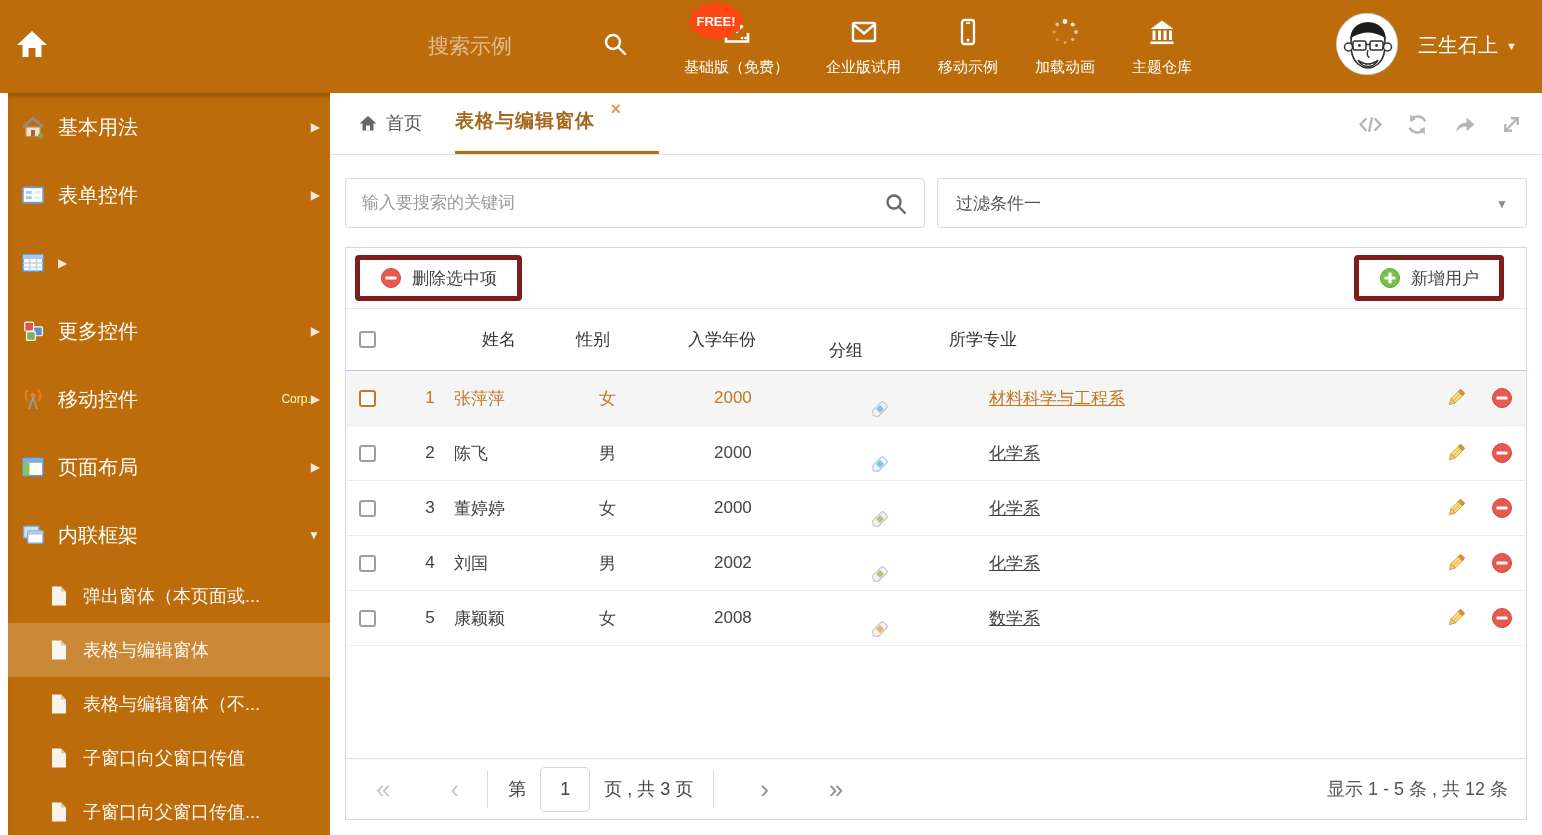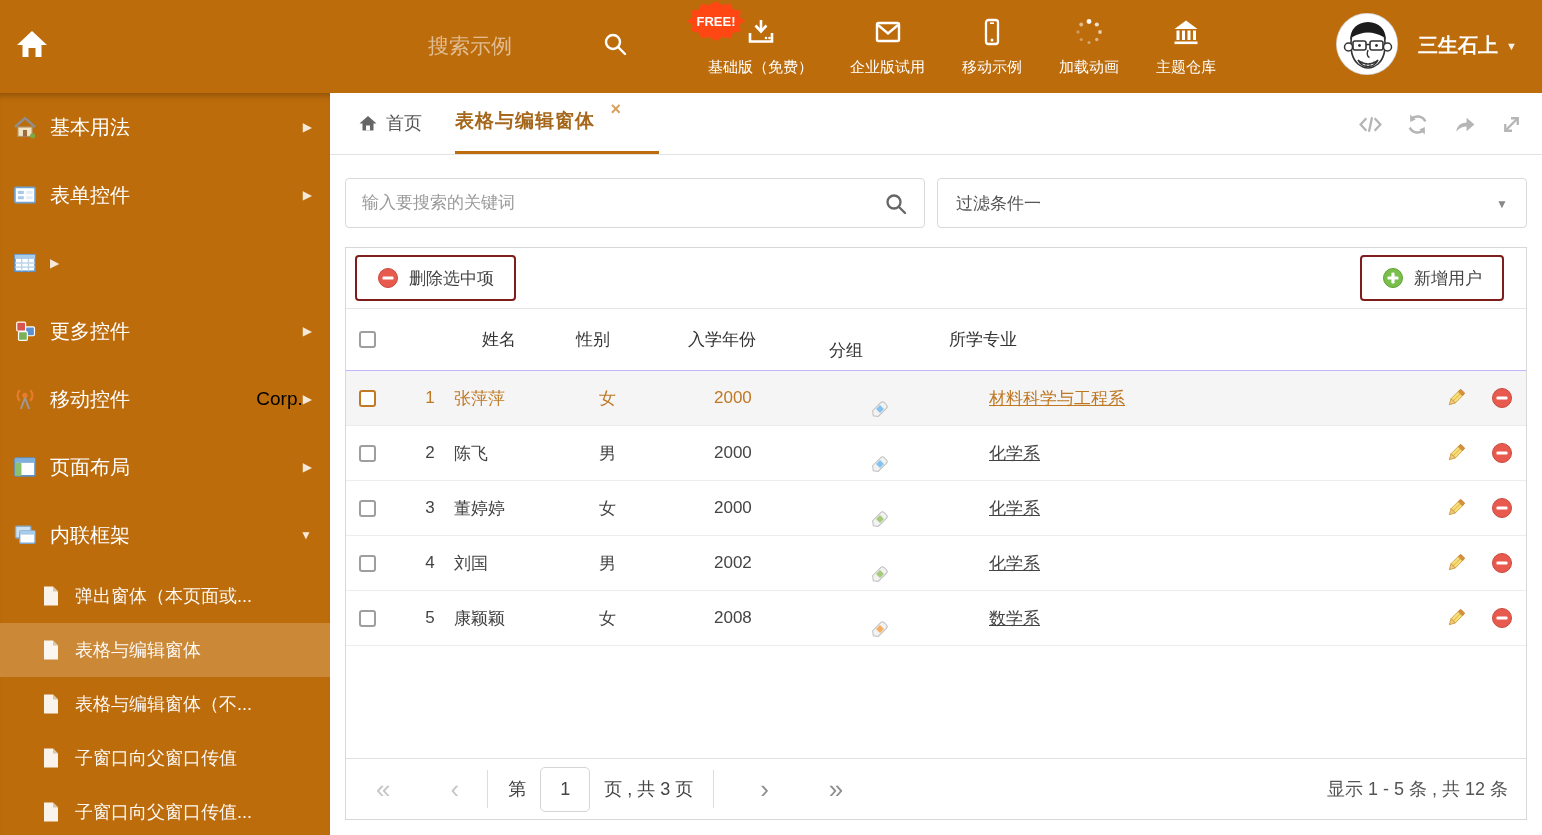--- a/index.html
+++ b/index.html
@@ -7,35 +7,35 @@
   body { font-family:"Liberation Sans","DejaVu Sans",sans-serif; background:#fff; position:relative; }
   .screen { position:absolute; inset:0; width:1542px; height:835px; }
 
   
   .header { position:absolute; left:0; top:0; width:1542px; height:93px; background:var(--accent,#BD6C0C); }
   .logo-home { position:absolute; left:14px; top:27px; }
   .app-title { position:absolute; left:64px; top:27px; color:#fff; font-size:28px; font-weight:bold; letter-spacing:.5px; }
   .hdr-search-input { position:absolute; left:428px; top:30px; width:155px; height:32px; background:transparent; border:none; outline:none; color:rgba(255,255,255,.85); font-size:21px; }
   .hdr-search-input::placeholder { color:rgba(255,255,255,.55); }
   .hdr-search-icon { position:absolute; left:602px; top:31px; cursor:pointer; }
-  .hdr-nav { position:absolute; left:708px; top:0; height:93px; display:flex; align-items:center; gap:37px; }
+  .hdr-nav { position:absolute; left:684px; top:0; height:93px; display:flex; align-items:center; gap:37px; }
   .hdr-nav-item { display:flex; flex-direction:column; align-items:center; gap:7px; cursor:pointer; }
   .hdr-nav-item .lbl { color:#fff; font-size:15px; white-space:nowrap; }
   .free-badge { position:absolute; left:686px; top:0; width:60px; height:42px; pointer-events:none; }
   .free-badge text { font-weight:bold; font-size:13px; fill:#fff; }
   .avatar { position:absolute; left:1336px; top:13px; width:62px; height:62px; border-radius:50%; background:#fff; overflow:hidden; cursor:pointer; border:1px solid rgba(0,0,0,.15); }
-  .user-name { position:absolute; left:1418px; top:32px; color:#fff; font-size:20px; cursor:pointer; display:flex; align-items:center; gap:8px;font-weight:bold; }
+  .user-name { position:absolute; left:1418px; top:32px; color:#fff; font-size:20px; cursor:pointer; display:flex; align-items:center; gap:8px; }
   .user-caret { font-size:11px; color:rgba(255,255,255,.9); }
 
   
-  .sidebar { position:absolute; left:0; top:93px; width:330px; height:742px; background:var(--accent,#BD6C0C); box-shadow:inset 0 7px 7px -5px rgba(0,0,0,.28); overflow:hidden; }
+  .sidebar { position:absolute; left:8px; top:93px; width:330px; height:742px; background:var(--accent,#BD6C0C); box-shadow:inset 0 7px 7px -5px rgba(0,0,0,.28); overflow:hidden; }
   .side-item { height:68px; display:flex; align-items:center; padding:0 18px 0 12px; cursor:pointer; position:relative; }
   .si-icon { width:26px; height:26px; margin-right:12px; flex:0 0 auto; display:flex; align-items:center; justify-content:center; }
   .si-label { color:#fff; font-size:20px; flex:1 1 auto; white-space:nowrap; }
-  .corp-badge { color:#000000; font-size:19px; margin-left:8px; }
+  .corp-badge { color:#fef9c3; font-size:12px; margin-left:8px; }
   .si-arrow { color:rgba(255,255,255,.85); font-size:12px; flex:0 0 auto; }
   .side-sub { height:54px; display:flex; align-items:center; padding-left:40px; cursor:pointer; }
   .side-sub.selected { background:var(--sidebar-selected,#CB8836); }
   .doc-icon { width:22px; height:22px; margin-right:13px; flex:0 0 auto; }
   .ss-label { color:rgba(255,255,255,.95); font-size:18px; white-space:nowrap; }
 
   
   .main { position:absolute; left:330px; top:93px; width:1212px; height:742px; background:#fff; }
   .tabbar { position:relative; height:62px; border-bottom:1px solid #E3E3E3; }
   .tab-home { position:absolute; left:28px; top:18px; display:flex; align-items:center; gap:8px; cursor:pointer; color:#555; font-size:18px; }
@@ -50,21 +50,21 @@
   .search-box { width:580px; height:50px; border:1px solid #D9D9D9; border-radius:4px; position:relative; background:#fff; }
   .search-box input { width:calc(100% - 60px); height:100%; border:none; outline:none; padding:0 0 0 16px; font-size:17px; color:#444; font-family:inherit; background:transparent; }
   .search-box input::placeholder { color:#9a9a9a; }
   .search-box .mag { position:absolute; right:16px; top:13px; cursor:pointer; }
   .filter-select { flex:1; height:50px; border:1px solid #D9D9D9; border-radius:4px; display:flex; align-items:center; padding:0 18px; font-size:17px; color:#555; cursor:pointer; position:relative; background:#fff; }
   .filter-caret { position:absolute; right:18px; top:18px; color:#888; font-size:12px; }
 
   
   .panel { position:absolute; left:15px; top:154px; width:1182px; height:573px; border:1px solid #D8D8D8; display:flex; flex-direction:column; background:#fff; }
   .gtoolbar { height:61px; border-bottom:1px solid #E5E5E5; position:relative; flex:0 0 auto; }
-  .gbtn { position:absolute; top:7px; height:46px; display:inline-flex; align-items:center; gap:10px; padding:0 20px; background:#fff; border:2px solid #7f1d1d; border-radius:4px; font-size:17px; color:#444; cursor:pointer; }
+  .gbtn { position:absolute; top:7px; height:46px; display:inline-flex; align-items:center; gap:10px; padding:0 20px; background:#fff; border:5px solid #7f1d1d; border-radius:4px; font-size:17px; color:#444; cursor:pointer; }
   .gbtn.del { left:9px; }
   .gbtn.add { right:22px; }
 
   .thead, .trow { display:flex; align-items:center; flex:0 0 auto; }
   .thead { height:62px; border-bottom:1px solid #c4b5fd; font-size:17px; color:#333; }
   .trow { height:55px; border-bottom:1px solid #ECECEC; font-size:17px; color:#444; }
   .trow.selected { background:#F5F5F5; color:var(--selected-text,#BF7722); }
   .c { flex:0 0 auto; display:flex; align-items:center; }
   .c-cb { width:60px; padding-left:13px; }
   .c-num { width:48px; justify-content:center; }

